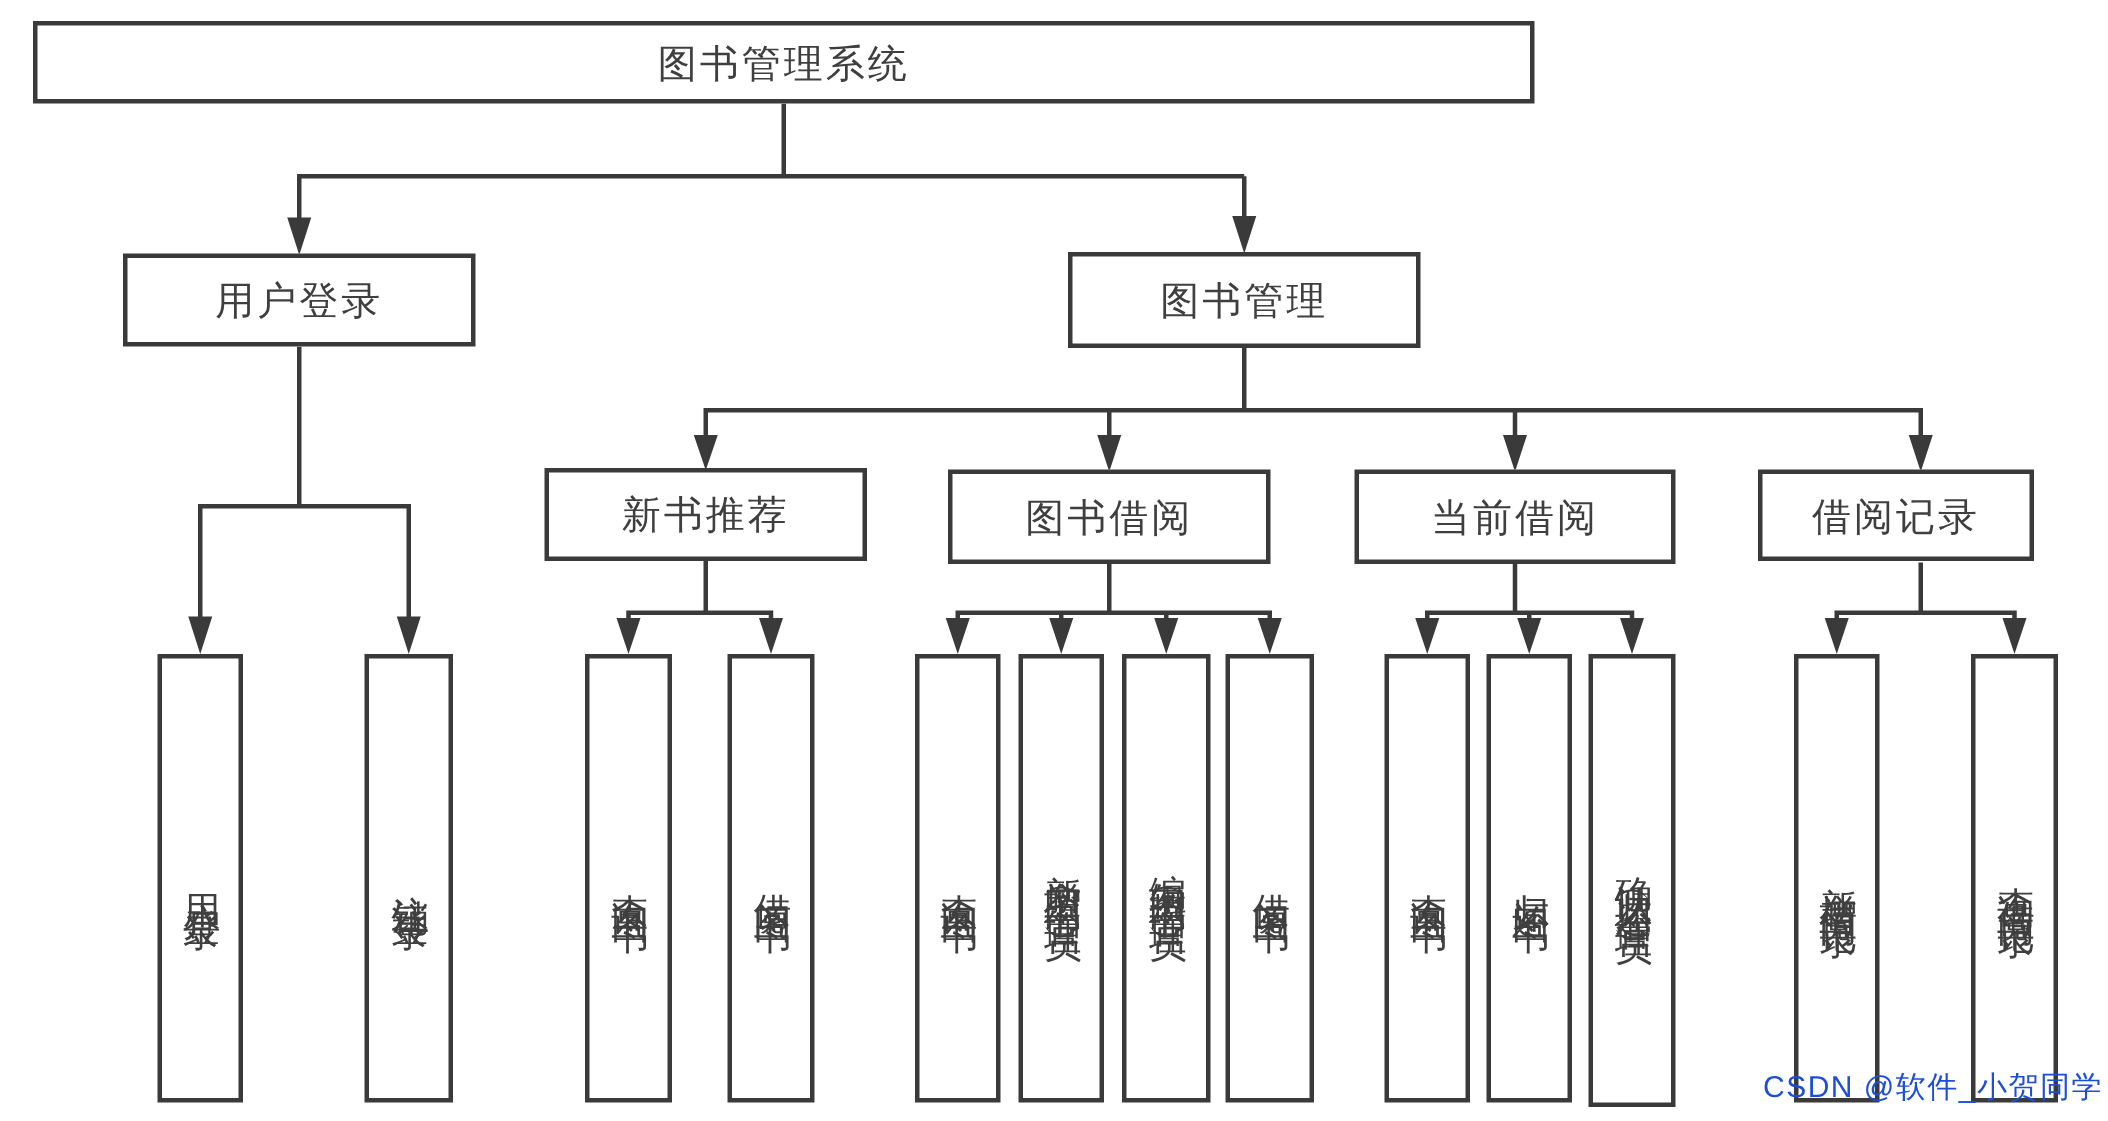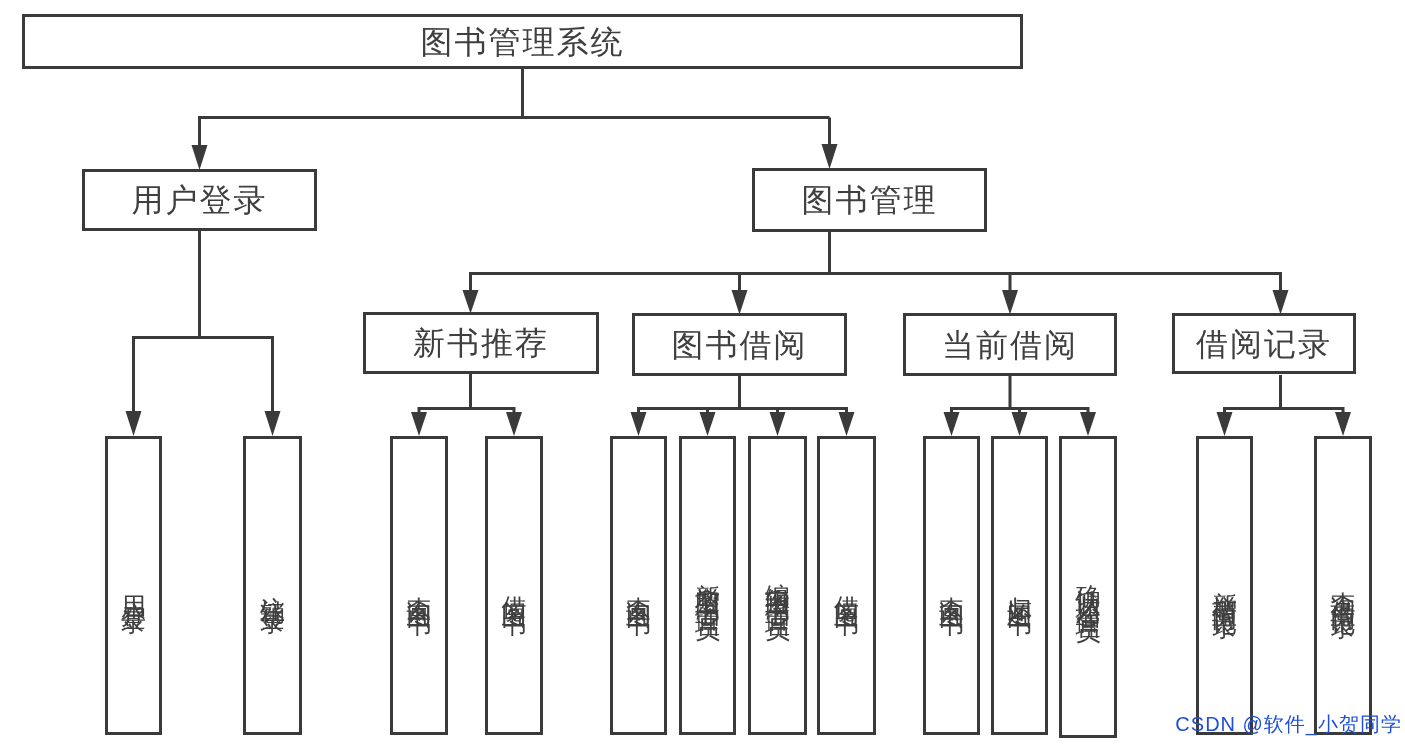--- a/index.html
+++ b/index.html
@@ -24,21 +24,21 @@
   }
   .box {
     position: absolute;
     box-sizing: border-box;
     background: #ffffff;
     border: 3px solid #3a3a3a;
     color: #3f3f3f;
     display: flex;
     align-items: center;
     justify-content: center;
-    font-size: 32px;
+    font-size: 26px;
     letter-spacing: 2px;
     text-align: center;
     line-height: 1;
   }
   .vbox {
     writing-mode: vertical-rl;
     font-size: 25px;
     letter-spacing: 5px;
     padding: 8px 0;
   }
@@ -74,23 +74,23 @@
       <path d="M411,412 L427,412 L419,436 Z M506,412 L522,412 L514,436 Z"></path>
       <path d="M630.5,412 L646.5,412 L638.5,436 Z M699.5,412 L715.5,412 L707.5,436 Z M769.5,412 L785.5,412 L777.5,436 Z M838.5,412 L854.5,412 L846.5,436 Z"></path>
       <path d="M943.5,412 L959.5,412 L951.5,436 Z M1011.5,412 L1027.5,412 L1019.5,436 Z M1080,412 L1096,412 L1088,436 Z"></path>
       <path d="M1216.5,412 L1232.5,412 L1224.5,436 Z M1335,412 L1351,412 L1343,436 Z"></path>
     </g>
   </svg>
 
   <div class="box" style="left:22px; top:14px; width:1001px; height:55px;">图书管理系统</div>
 
   <div class="box" style="left:82px; top:169px; width:235px; height:62px;">用户登录</div>
-  <div class="box" style="left:712px; top:168px; width:235px; height:64px;margin-left:40px;">图书管理</div>
+  <div class="box" style="left:712px; top:168px; width:235px; height:64px;">图书管理</div>
 
-  <div class="box" style="left:363px; top:312px; width:236px; height:62px;">新书推荐</div>
+  <div class="box" style="left:363px; top:312px; width:215px; height:62px;">新书推荐</div>
   <div class="box" style="left:632px; top:313px; width:215px; height:63px;">图书借阅</div>
   <div class="box" style="left:903px; top:313px; width:214px; height:63px;">当前借阅</div>
   <div class="box" style="left:1172px; top:313px; width:184px; height:61px;">借阅记录</div>
 
   <div class="box vbox" style="left:105px; top:436px; width:57px; height:299px;">用户登录</div>
   <div class="box vbox" style="left:243px; top:436px; width:59px; height:299px;">注销登录</div>
 
   <div class="box vbox" style="left:390px; top:436px; width:58px; height:299px;">查询图书</div>
   <div class="box vbox" style="left:485px; top:436px; width:58px; height:299px;">借阅图书</div>
 

